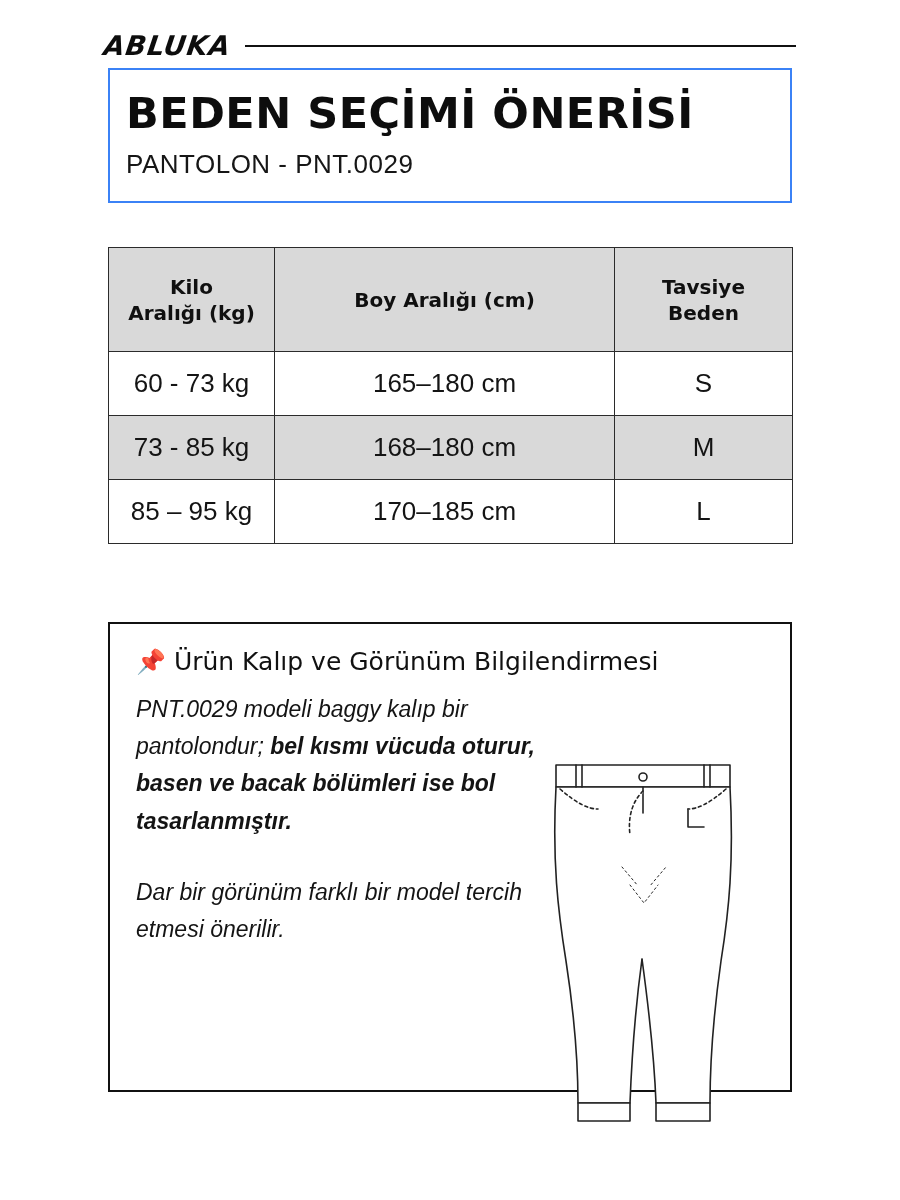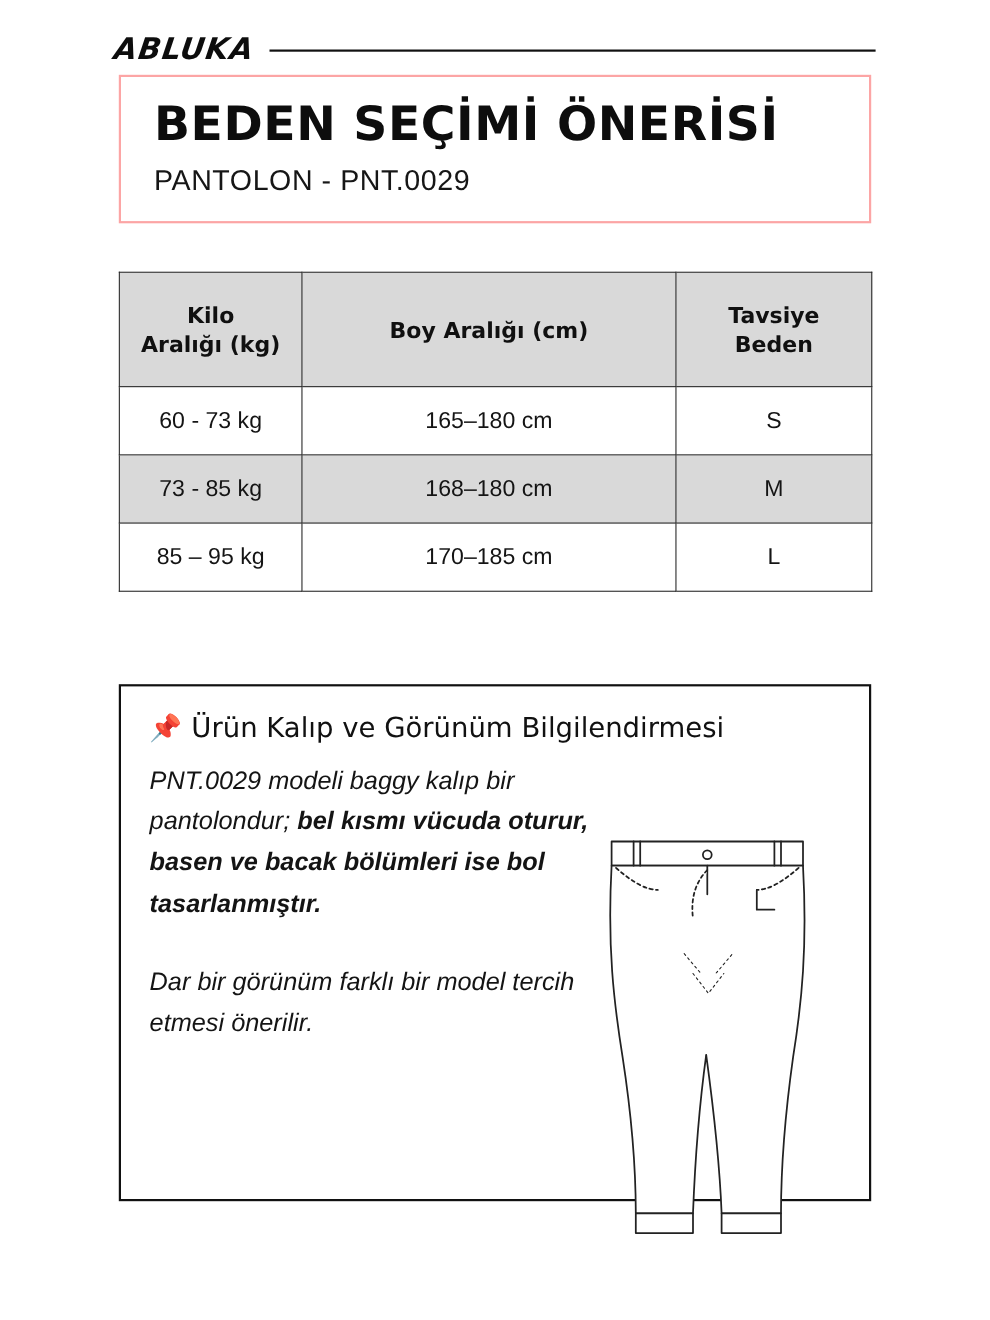--- a/index.html
+++ b/index.html
@@ -45,22 +45,22 @@
     margin-top: 2px;
   }
 
   
   .title-box {
     position: absolute;
     top: 68px;
     left: 108px;
     width: 684px;
     height: 135px;
-    border: 2px solid #fca5a5;
-    padding: 20px 0 0 30px;
+    border: 2px solid #3b82f6;
+    padding: 20px 0 0 16px;
   }
   .title-main {
     font-family: "DejaVu Sans", sans-serif;
     font-weight: 700;
     font-size: 43px;
     letter-spacing: 0.5px;
     line-height: 1.1;
     color: #0d0d0d;
   }
   .title-sub {
@@ -90,21 +90,21 @@
     font-family: "DejaVu Sans", sans-serif;
     font-weight: 700;
     font-size: 20px;
     height: 104px;
     line-height: 1.3;
     padding: 6px 4px;
     color: #101010;
   }
   .size-table tbody td {
     height: 62px;
-    font-size: 21px;
+    font-size: 26px;
     color: #141414;
     padding: 16px;
   }
   .size-table tbody tr:nth-child(even) td {
     background: #d9d9d9;
   }
   .size-table tbody tr:nth-child(odd) td {
     background: #ffffff;
   }
   .col-kg { width: 166px; }

